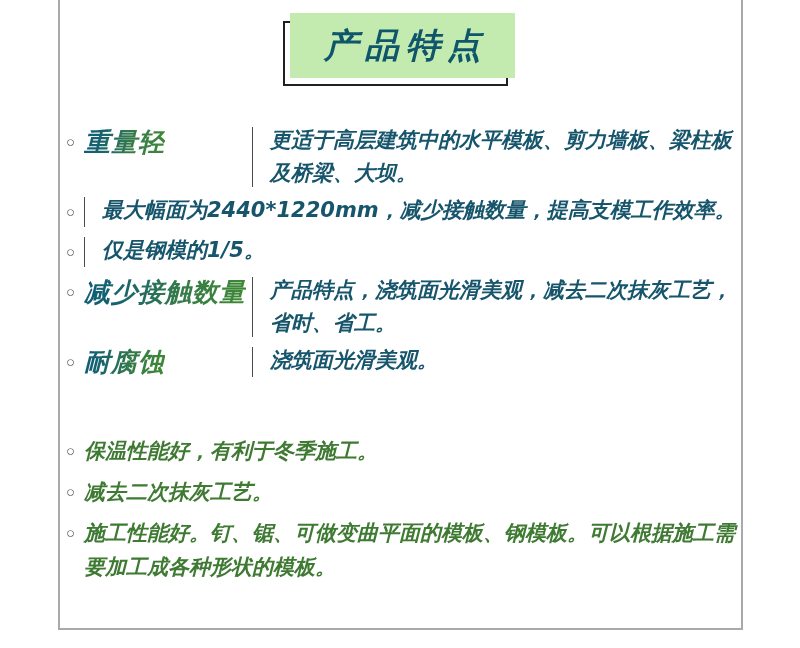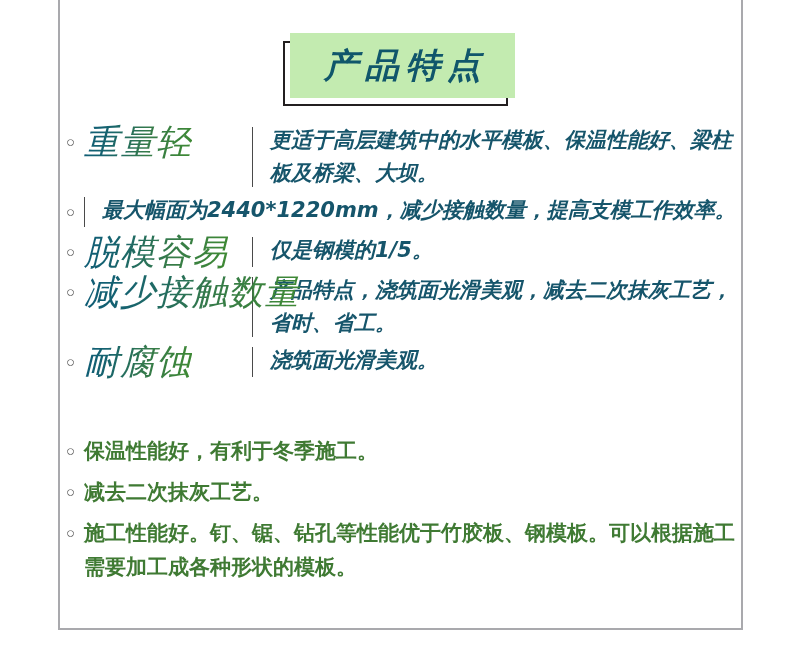--- a/index.html
+++ b/index.html
@@ -27,21 +27,21 @@
     background: #a9a9ad;
   }
   .frame-left   { left: 58px;  top: 0;    width: 2px;  height: 630px; }
   .frame-right  { left: 741px; top: 0;    width: 2px;  height: 630px; }
   .frame-bottom { left: 58px;  top: 628px; width: 685px; height: 2px; }
 
   
   .title-wrap {
     position: absolute;
     left: 283px;
-    top: 32px;
+    top: 12px;
     width: 236px;
     height: 76px;
   }
   .title-outline {
     position: absolute;
     left: 0;
     top: 9px;
     width: 225px;
     height: 65px;
     border: 2px solid #231f20;
@@ -97,22 +97,22 @@
     box-sizing: border-box;
   }
   .label-cell {
     flex: 0 0 168px;
     width: 168px;
     position: relative;
   }
   .label {
     display: inline-block;
     font-family: "DejaVu Sans", "Liberation Sans", sans-serif;
-    font-size: 35px;
-    font-weight: normal;
+    font-size: 26px;
+    font-weight: bold;
     font-style: italic;
     line-height: 36px;
     letter-spacing: 1px;
     background: linear-gradient(100deg, #0e5c77 0%, #16636f 22%, #357a4a 58%, #3f8a33 100%);
     -webkit-background-clip: text;
     background-clip: text;
     color: transparent;
     -webkit-text-fill-color: transparent;
     white-space: nowrap;
   }
@@ -148,20 +148,21 @@
     margin-bottom: 7px;
   }
   .note .bullet {
     line-height: 34px;
   }
   .note-text {
     flex: 1 1 auto;
     color: #3f7a33;
     font-family: "DejaVu Sans", "Liberation Sans", sans-serif;
     font-size: 21px;
+    font-style: italic;
     font-weight: bold;
     line-height: 34px;
     letter-spacing: 0px;
   }
 </style>
 </head>
 <body>
 
 <div id="page">
 
@@ -173,30 +174,29 @@
     <div class="title-outline"></div>
     <div class="title-fill"></div>
     <div class="title-text">产品特点</div>
   </div>
 
   <div class="rows" id="feature-rows">
       <div class="row">
         <div class="bullet">○</div>
         <div class="label-cell"><span class="label">重量轻</span></div>
         <div class="divider"></div>
-        <div class="desc">更适于高层建筑中的水平模板、保温性能好、梁柱板及桥梁、大坝。</div>
+        <div class="desc">更适于高层建筑中的水平模板、剪力墙板、梁柱板及桥梁、大坝。</div>
       </div>
       <div class="row">
         <div class="bullet">○</div>
         <div class="divider"></div>
         <div class="desc">最大幅面为2440*1220mm，减少接触数量，提高支模工作效率。</div>
       </div>
       <div class="row">
         <div class="bullet">○</div>
-        <div class="label-cell"><span class="label">脱模容易</span></div>
         <div class="divider"></div>
         <div class="desc">仅是钢模的1/5。</div>
       </div>
       <div class="row">
         <div class="bullet">○</div>
         <div class="label-cell"><span class="label">减少接触数量</span></div>
         <div class="divider"></div>
         <div class="desc">产品特点，浇筑面光滑美观，减去二次抹灰工艺，省时、省工。</div>
       </div>
       <div class="row">
@@ -211,17 +211,17 @@
       <div class="note">
         <div class="bullet">○</div>
         <div class="note-text">保温性能好，有利于冬季施工。</div>
       </div>
       <div class="note">
         <div class="bullet">○</div>
         <div class="note-text">减去二次抹灰工艺。</div>
       </div>
       <div class="note">
         <div class="bullet">○</div>
-        <div class="note-text">施工性能好。钉、锯、钻孔等性能优于竹胶板、钢模板。可以根据施工需要加工成各种形状的模板。</div>
+        <div class="note-text">施工性能好。钉、锯、可做变曲平面的模板、钢模板。可以根据施工需要加工成各种形状的模板。</div>
       </div>
     </div>
 
 </div>
 
 </body></html>

